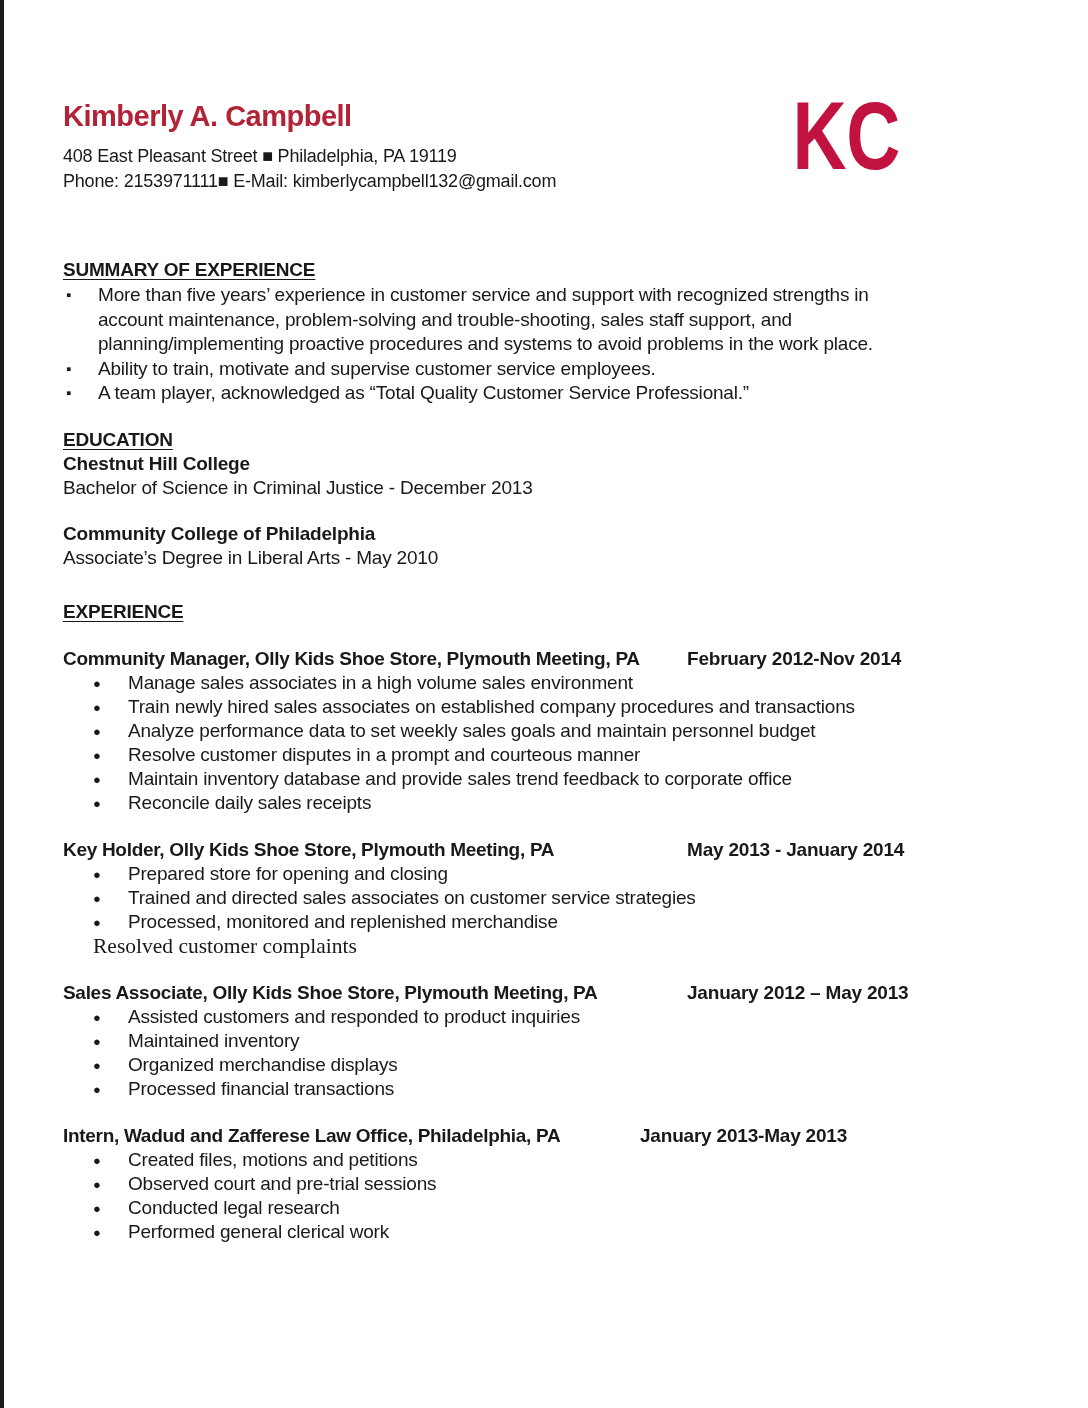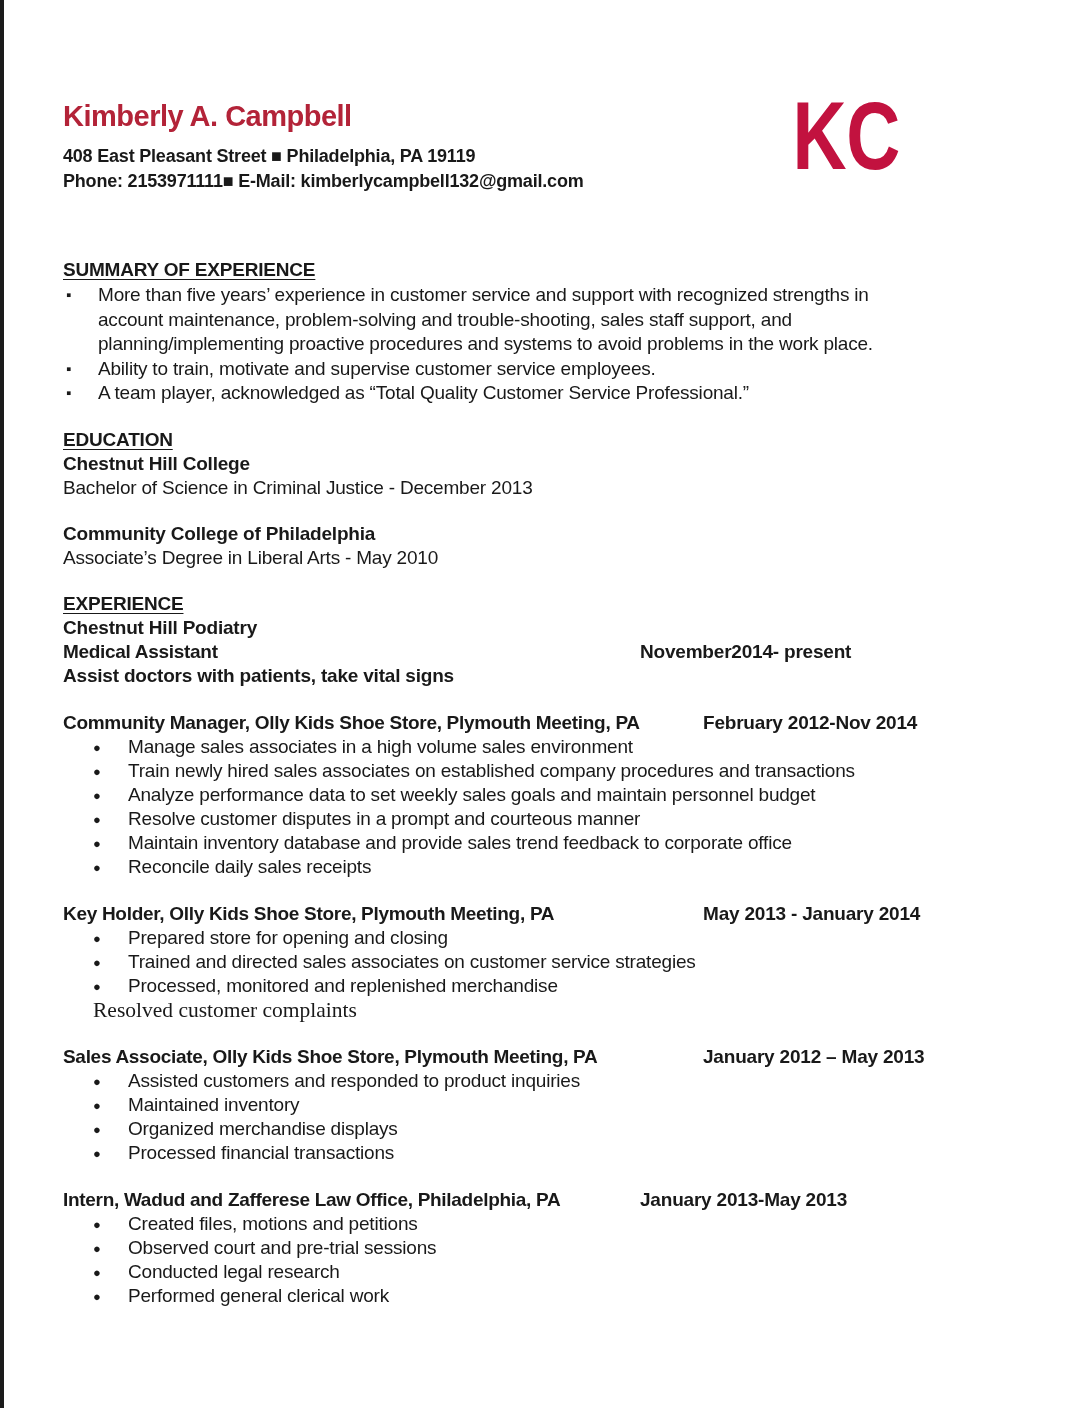--- a/index.html
+++ b/index.html
@@ -20,21 +20,21 @@
     overflow:hidden;
     letter-spacing:-0.2px;
   }
   
   .person-name{
     color:var(--accent);
     font-size:29px;line-height:32px;font-weight:700;
     letter-spacing:-0.5px;
     margin-bottom:12px;
   }
-  .addr{font-size:18px;line-height:25px;font-weight:700;}
+  .addr{font-size:18px;line-height:25px;font-weight:400;}
   .monogram{
     position:absolute;top:88px;right:80px;
     color:var(--monogram);
     font-size:96px;line-height:96px;font-weight:700;
     transform:scaleX(0.78);transform-origin:right top;
   }
   
   .section-heading{
     font-size:19px;line-height:24px;font-weight:700;
     text-decoration:underline;
@@ -50,28 +50,28 @@
   }
   .sq li::before{
     content:"▪";
     position:absolute;left:3px;top:0;
     font-size:15px;
   }
   .education{margin-top:22px;}
   .school-name{font-size:19px;line-height:24px;font-weight:700;}
   .school-degree{font-size:19px;line-height:24px;}
   .school + .school{margin-top:22px;}
-  .experience{margin-top:22px;}
+  .experience{margin-top:30px;}
   .job{margin-top:23px;}
   .job.first{margin-top:0;}
   .job-line{font-size:19px;line-height:24px;font-weight:700;}
   .job-head{position:relative;font-size:19px;line-height:24px;font-weight:700;letter-spacing:-0.3px;}
   .dates{position:absolute;top:0;font-weight:700;white-space:nowrap;letter-spacing:-0.2px;}
   .dates.pos-a{left:577px;}
-  .dates.pos-b{left:640px;}
+  .dates.pos-b{left:624px;}
   .rd{list-style:none;}
   .rd li{
     position:relative;
     padding-left:65px;
     font-size:19px;line-height:24px;
     max-width:945px;
   }
   .rd li::before{
     content:"●";
     position:absolute;left:30px;top:1px;
@@ -113,28 +113,20 @@
     </div>
     <div class="school">
       <div class="school-name">Community College of Philadelphia</div>
       <div class="school-degree">Associate’s Degree in Liberal Arts - May 2010</div>
     </div>
   </section>
 
   <section class="experience">
     <h2 class="section-heading">EXPERIENCE</h2>
 
-    <div class="job first">
-      <div class="job-line">Chestnut Hill Podiatry</div>
-      <div class="job-head">
-        <span>Medical Assistant</span>
-        <span class="dates pos-a">November2014- present</span>
-      </div>
-      <div class="job-line">Assist doctors with patients, take vital signs</div>
-    </div>
 
     <div class="job">
       <div class="job-head">
         <span>Community Manager, Olly Kids Shoe Store, Plymouth Meeting, PA</span>
         <span class="dates pos-b">February 2012-Nov 2014</span>
       </div>
       <ul class="rd">
         <li>Manage sales associates in a high volume sales environment</li>
         <li>Train newly hired sales associates on established company procedures and transactions</li>
         <li>Analyze performance data to set weekly sales goals and maintain personnel budget</li>

